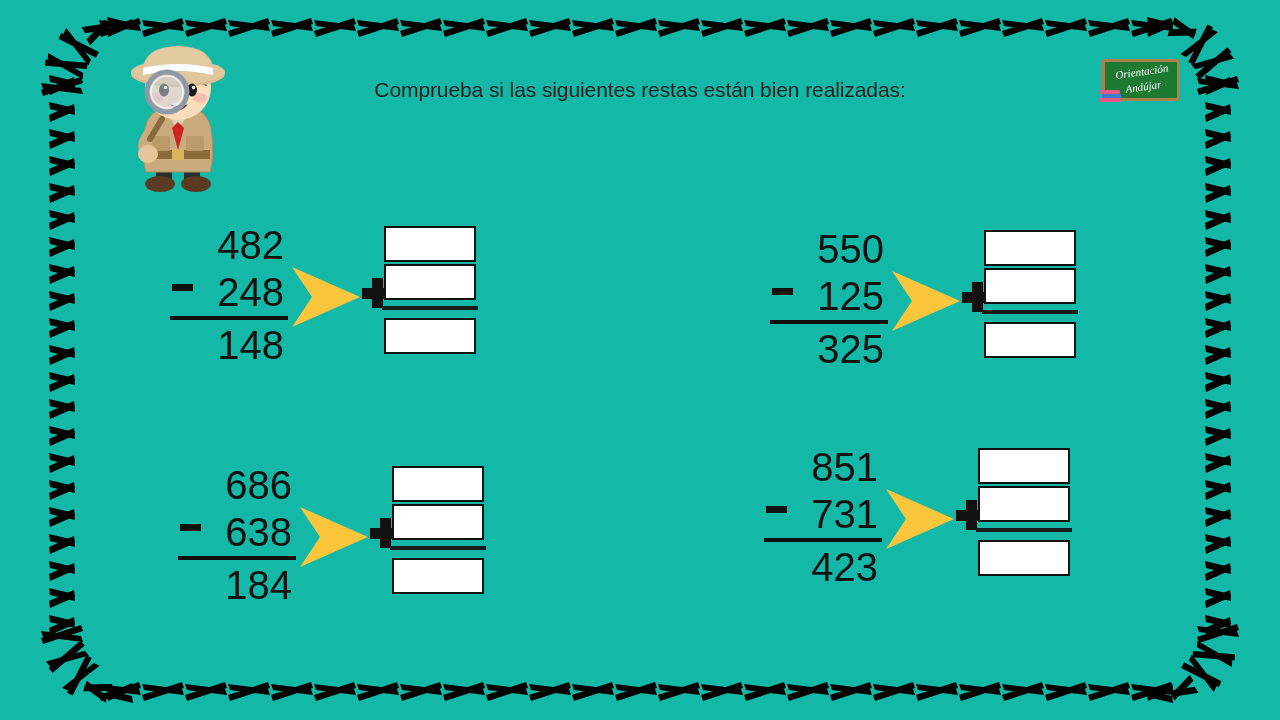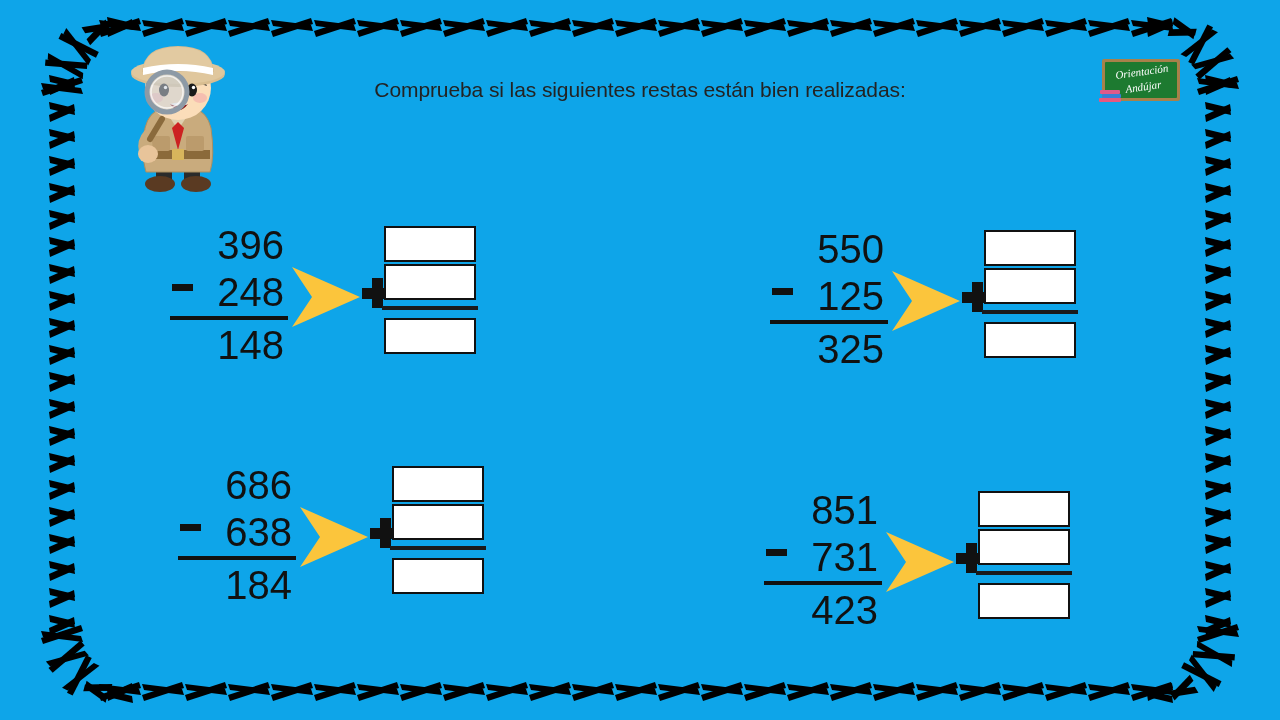--- a/index.html
+++ b/index.html
@@ -11,21 +11,21 @@
     width: 1280px;
     height: 720px;
     overflow: hidden;
     font-family: "Liberation Sans", sans-serif;
     position: relative;
   }
 
   #page {
     position: absolute;
     inset: 0;
-    background: #0ea5e9;
+    background: #14b8a6;
   }
 
   
   #border-frame {
     position: absolute;
     left: 0; top: 0;
     width: 1280px; height: 720px;
     pointer-events: none;
   }
 
@@ -63,21 +63,21 @@
 
   
   .problem {
     position: absolute;
     width: 330px;
     height: 150px;
   }
   .prob-1 { left: 168px; top: 222px; }
   .prob-2 { left: 768px; top: 226px; }
   .prob-3 { left: 176px; top: 462px; }
-  .prob-4 { left: 762px; top: 487px; }
+  .prob-4 { left: 762px; top: 444px; }
 
   
   .subtraction {
     position: absolute;
     left: 0;
     top: 0;
     width: 120px;
   }
   .num-row {
     height: 47px;
@@ -355,21 +355,21 @@
     <text x="18" y="22" fill="#ffffff" font-size="11" font-family="Liberation Serif, serif" font-style="italic" transform="rotate(-8 18 22)">Orientación</text>
     <text x="28" y="36" fill="#ffffff" font-size="11" font-family="Liberation Serif, serif" font-style="italic" transform="rotate(-8 28 36)">Andújar</text>
 
     <rect x="2" y="33" width="20" height="4" rx="1" fill="#e05a8a"></rect>
     <rect x="4" y="37" width="19" height="4" rx="1" fill="#3a7fd5"></rect>
     <rect x="1" y="41" width="22" height="4" rx="1" fill="#e8577f"></rect>
   </svg>
 
   <div class="problem prob-1">
     <div class="subtraction">
-      <div class="num-row">396</div>
+      <div class="num-row">482</div>
       <div class="num-row minus-row">
         <span class="minus-glyph"></span>
         <span>248</span>
       </div>
       <div class="rule"></div>
       <div class="num-row result-row">148</div>
     </div>
     <svg class="arrow" viewBox="0 0 72 66" xmlns="http://www.w3.org/2000/svg">
       <path d="M2,3 L70,33 L2,63 L22,33 Z" fill="#fbc53c"></path>
     </svg>

